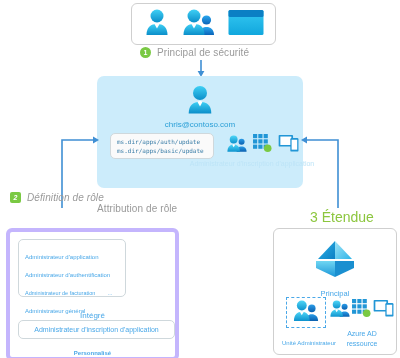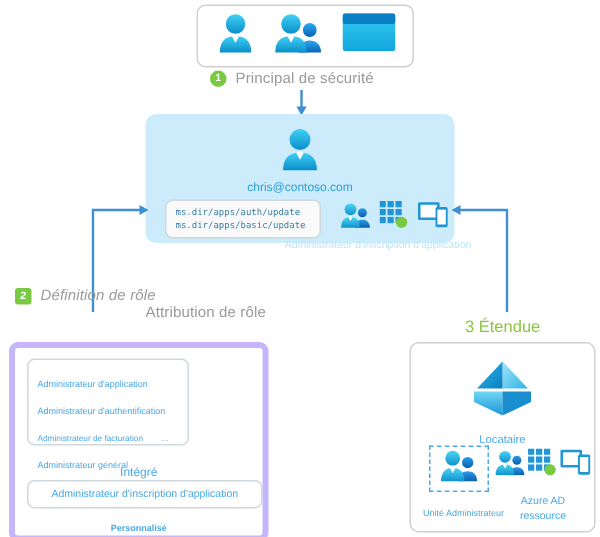--- a/index.html
+++ b/index.html
@@ -8,21 +8,21 @@
     background:#ffffff;
     font-family:"Liberation Sans", sans-serif;
     overflow:hidden;
     position:relative;
   }
   .stage{position:absolute;inset:0;}
 
   
   .abs{position:absolute;}
   .lbl{color:#9a9a9a;font-size:10px;letter-spacing:.1px;white-space:nowrap;}
-  .lbl-green{color:#8cc63e;font-size:11px;white-space:nowrap;margin-top:40px;}
+  .lbl-green{color:#8cc63e;font-size:14px;white-space:nowrap;margin-top:40px;}
   .lbl-blue{color:#4aa8e8;font-size:7.5px;white-space:nowrap;}
 
   
   #principal-box{
     left:131px;top:3px;width:143px;height:40px;
     border:1px solid #cfcfcf;border-radius:6px;background:#fff;
     display:flex;align-items:center;justify-content:center;gap:13px;
   }
   #step1-row{left:140px;top:47px;display:flex;align-items:center;gap:6px;}
   .badge-circle{
@@ -31,21 +31,21 @@
     text-align:center;font-weight:bold;
   }
   .badge-square{
     width:11px;height:11px;border-radius:2px;
     background:#7ac943;color:#fff;font-size:7px;line-height:11px;
     text-align:center;font-weight:bold;
   }
 
   
   #assignment-box{
-    left:97px;top:76px;width:206px;height:86px;
+    left:97px;top:76px;width:206px;height:112px;
     background:#ccecfb;border-radius:7px;
   }
   #assignment-user{left:0;top:8px;width:206px;text-align:center;}
   #assignment-email{
     left:0;top:44px;width:206px;text-align:center;
     color:#2b9fd6;font-size:8px;
   }
   #perm-box{
     left:13px;top:57px;width:104px;height:26px;
     background:#fafafa;border:1px solid #cfd8dc;border-radius:5px;
@@ -307,21 +307,21 @@
           </linearGradient>
         </defs>
         <polygon points="21,2 38,20 21,20" fill="url(#gt1)"></polygon>
         <polygon points="21,2 4,20 21,20" fill="url(#gt2)"></polygon>
         <polygon points="2,22 21,22 21,38 2,29" fill="url(#gt3)"></polygon>
         <polygon points="40,22 21,22 21,38 40,29" fill="#1a8fd0"></polygon>
       </svg>
     </div>
 
     <div class="abs" id="tenant-label">
-      <span class="lbl-blue">Locataire</span>
+      <span class="lbl-blue">Principal</span>
     </div>
 
     <div class="abs" id="au-wrap">
       <div id="au-frame">
         <span>
           <svg width="26" height="21" viewBox="0 0 24 20">
             <defs>
               <linearGradient id="g6" x1="0" y1="0" x2="0" y2="1">
                 <stop offset="0" stop-color="#4fd6f7"></stop>
                   <stop offset="1" stop-color="#0d92cd"></stop>

